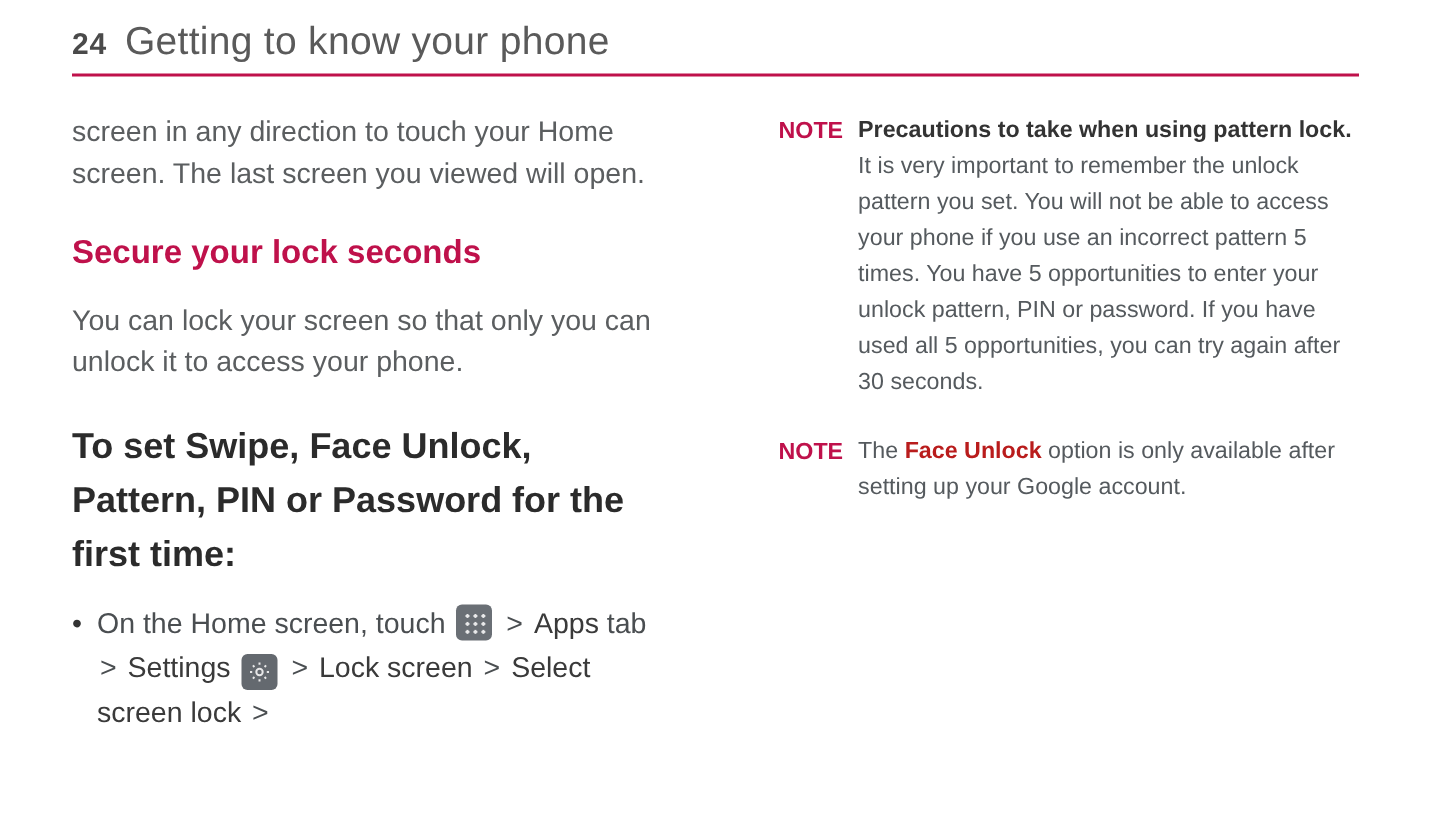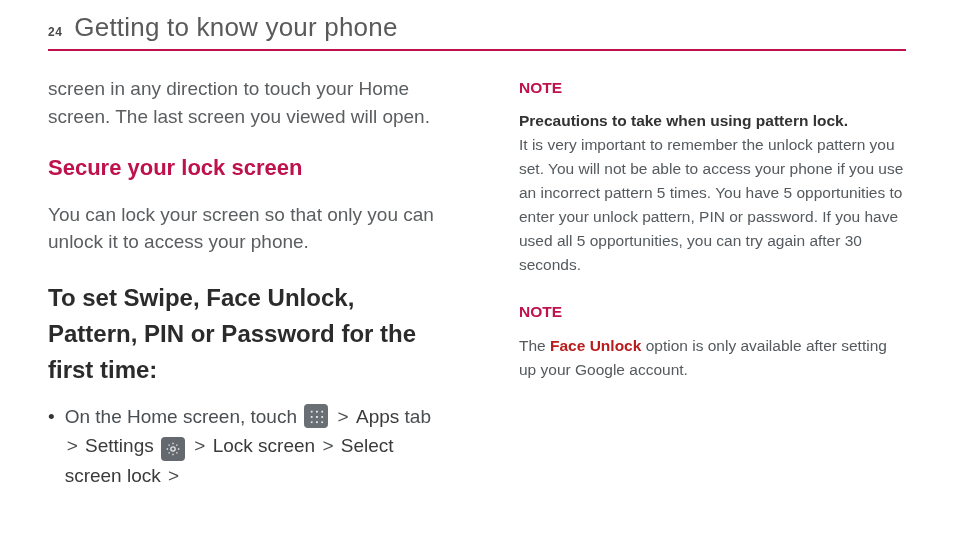--- a/index.html
+++ b/index.html
@@ -19,21 +19,21 @@
   }
   .header {
     display: flex;
     align-items: baseline;
     gap: 12px;
     border-bottom: 2px solid #bf114b;
     padding-bottom: 6px;
     margin-bottom: 24px;
   }
   .page-num {
-    font-size: 12px;
+    font-size: 20px;
     font-weight: 700;
     color: #4a4a4a;
     letter-spacing: 0.5px;
   }
   .chapter {
     font-size: 26px;
     font-weight: 300;
     color: #5a5a5a;
     letter-spacing: 0.2px;
     text-align: right;
@@ -122,21 +122,20 @@
     font-weight: 300;
     color: #555;
     margin: 0 0 26px 0;
   }
   .right-lead .bold { font-weight: 500; color: #3a3a3a; }
   .note-block {
     display: flex;
     gap: 10px;
     margin-bottom: 22px;
     padding-left: 14px;
-    flex-direction: column;
   }
   .note-label {
     color: #bf114b;
     font-weight: 700;
     font-size: 15.5px;
     line-height: 1.5;
     padding-top: 1px;
     white-space: nowrap;
   }
   .note-body {
@@ -158,21 +157,21 @@
     <span class="page-num">24</span>
     <span class="chapter">Getting to know your phone</span>
   </div>
 
   <div class="columns">
 
     <div class="col">
 
       <p class="body-text">screen in any direction to touch your Home screen. The last screen you viewed will open.</p>
 
-      <h2 class="h-section">Secure your lock screen</h2>
+      <h2 class="h-section">Secure your lock seconds</h2>
 
       <p class="body-text">You can lock your screen so that only you can unlock it to access your phone.</p>
 
       <p class="instr-heading">To set Swipe, Face Unlock, Pattern, PIN or Password for the first time:</p>
 
       <div class="bullet-row">
         <span class="bullet-dot">•</span>
         <span class="bullet-content">
           <span>On the Home screen, touch</span>
           <span class="inline-icon icon-apps"></span>

